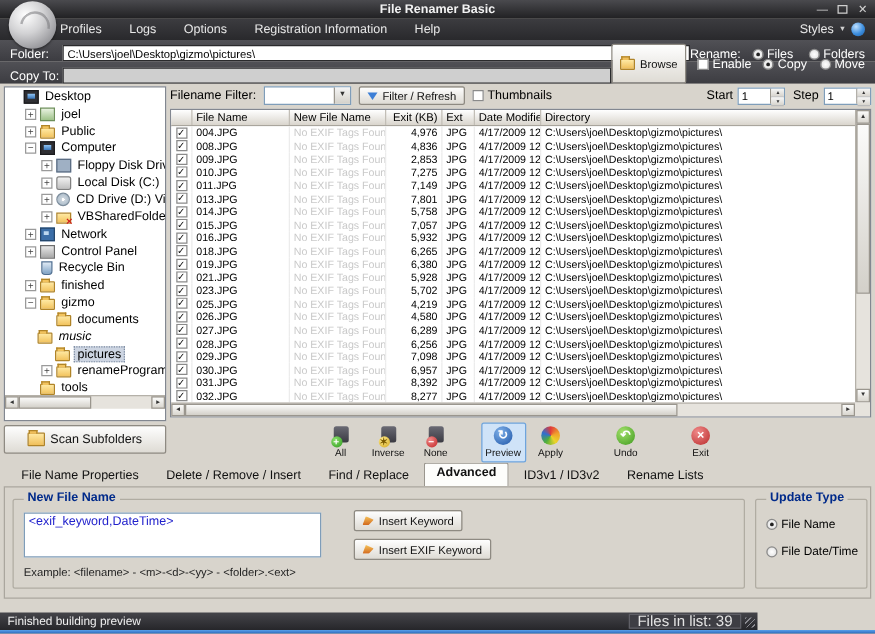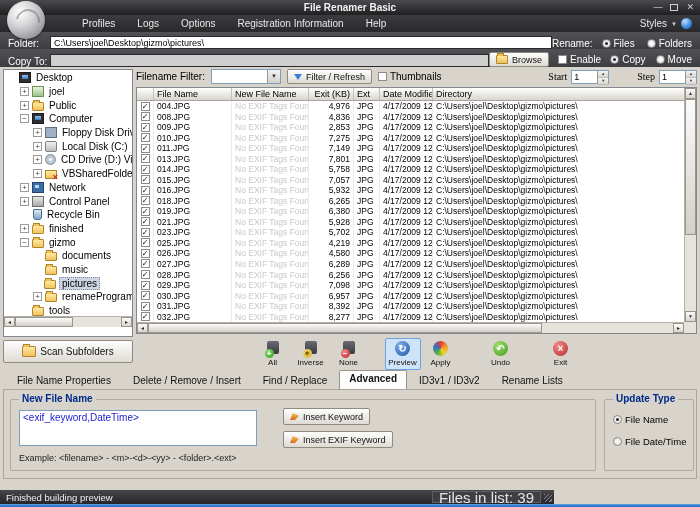--- a/index.html
+++ b/index.html
@@ -13,21 +13,21 @@
   .winbtns{position:absolute;right:6px;top:1px;display:flex;gap:8px;}
   .wb{color:#cfcfcf;font-size:9px;line-height:12px;cursor:default;}
   .wb.box{width:8px;height:7px;border:1px solid #cfcfcf;margin-top:3px;}
   .logo{position:absolute;left:7px;top:1px;width:38px;height:38px;border-radius:50%;z-index:5;
     background:radial-gradient(circle at 35% 30%,#ffffff,#d2d2d4 40%,#9a9a9e 75%,#6c6c70);
     box-shadow:0 1px 2px rgba(0,0,0,.5);}
   .logo::after{content:"";position:absolute;left:9px;top:8px;width:20px;height:20px;border-radius:50%;
     border:2px solid rgba(120,120,124,.55);border-left-color:transparent;border-bottom-color:transparent;transform:rotate(-35deg);}
   .menubar{position:absolute;left:0;top:15px;width:700px;height:17px;
     background:linear-gradient(#3c3c40,#29292c);display:flex;align-items:center;}
-  .menus{display:flex;margin-left:82px;gap:22px;align-items:flex-end;}
+  .menus{display:flex;margin-left:48px;gap:22px;align-items:flex-end;}
   .menuitem{color:#e8e8e8;font-size:10px;cursor:default;}
   .styles{margin-left:auto;margin-right:8px;display:flex;align-items:center;gap:4px;color:#e8e8e8;font-size:10px;}
   .caret{font-size:6px;color:#cfcfcf;}
   .helpball{width:11px;height:11px;border-radius:50%;
     background:radial-gradient(circle at 35% 30%,#bfe0ff,#3d8ede 55%,#1c5fa8);}
 
   .pathrow{position:absolute;left:0;width:700px;display:flex;align-items:flex-end;
     background:linear-gradient(#515156,#3c3c41);padding:0 8px;}
   .r1{top:32px;height:17px;}
   .r2{top:49px;height:18px;}
@@ -54,21 +54,21 @@
   
   .content{position:absolute;left:0;top:67px;width:700px;height:423px;background:#d8d4cc;}
 
   .filterrow{position:absolute;left:136px;top:1px;right:3px;height:17px;display:flex;align-items:center;gap:6px;}
   .flabel{font-size:10px;color:#000;}
   .combo{width:70px;height:15px;border:1px solid #7f9db9;background:#fff;display:flex;}
   .combo-val{flex:1;}
   .combo-btn{width:13px;background:linear-gradient(#f4f4f4,#d4d1ca);border-left:1px solid #9a968e;font-size:6px;line-height:13px;text-align:center;color:#333;}
   .filtico{width:0;height:0;border-left:4px solid transparent;border-right:4px solid transparent;border-top:6px solid #3d7fd6;}
   .ss{margin-left:auto;display:flex;align-items:center;gap:4px;}
-  .sslabel{font-size:10px;color:#000;margin-left:24px;font-family:Liberation Serif, serif;}
+  .sslabel{font-size:10px;color:#000;margin-left:2px;}
   .ssbox{width:38px;height:14px;border:1px solid #7f9db9;background:#fff;display:flex;}
   .ssval{flex:1;font-size:9px;padding:1px 2px;}
   .ssbtns{width:11px;display:flex;flex-direction:column;border-left:1px solid #9a968e;}
   .ssbtns i{flex:1;font-style:normal;font-size:4px;line-height:6px;text-align:center;background:linear-gradient(#f6f6f6,#d8d5ce);color:#333;border-bottom:1px solid #bbb;}
 
   .treepanel{position:absolute;left:3px;top:2px;width:130px;height:268px;background:#fff;
     border:1px solid #828790;}
   .tree{height:246px;overflow:hidden;padding-top:1px;}
   .tree-row{display:flex;align-items:center;height:13.7px;white-space:nowrap;overflow:hidden;cursor:default;}
   .expander{width:9px;height:9px;flex:none;margin-right:2px;border:1px solid #9a9a9a;background:#fff;
@@ -153,24 +153,24 @@
   .ikbtn{position:absolute;height:17px;}
   .ik1{left:272px;top:8px;}
   .ik2{left:272px;top:31px;}
   .pico{width:9px;height:7px;background:linear-gradient(#f6c35a,#d2691e);clip-path:polygon(0 100%,30% 0,100% 40%,55% 100%);flex:none;}
   .g2 .radio-item{position:absolute;left:8px;}
   .g2 .radio-item:nth-child(2){top:14px;}
   .g2 .radio-item:nth-child(3){top:36px;}
   .g2 .rlabel{font-size:9.5px;color:#000;}
 
   
-  .statusbar{position:absolute;left:0;top:490px;width:554px;height:14px;
+  .statusbar{position:absolute;left:0;top:490px;width:606px;height:14px;
     background:linear-gradient(#45454a,#26262a);display:flex;align-items:center;color:#f0f0f0;font-size:9.5px;padding:0 6px;}
   .filecount{position:absolute;right:13px;top:1px;height:12px;background:#3e3e44;border:1px solid #5f5f66;
-    padding:0 6px;font-size:15px;color:#e4e4e4;line-height:11px;}
+    padding:0 6px;font-size:12px;color:#e4e4e4;line-height:11px;}
   .grip{position:absolute;right:2px;bottom:2px;width:8px;height:8px;
     background:repeating-linear-gradient(135deg,#8a8a90 0 1px,transparent 1px 3px);}
   .framebottom{position:absolute;left:0;top:504px;width:700px;height:3px;background:linear-gradient(#57a0ec,#2b66b8);}
 </style>
 </head>
 <body>
 
 <div class="window">
 
   <div class="titlebar">
@@ -213,21 +213,21 @@
             <span class="rlabel">Folders</span>
           </span>
         </span>
     </span>
   </div>
 
   <div class="pathrow r2">
     <span class="plabel">Copy To:</span>
     <input class="pinput dis" value="" style="">
     <span style="margin-left:auto;display:flex;align-items:center;gap:9px;">
-      <button class="btn" style="height:15px;">
+      <button class="btn" style="height:32px;">
         <span class="fico"></span>
         <span>Browse</span>
       </button>
       <span class="chk">
         <span class="cb"></span>
         <span class="wlabel">Enable</span>
       </span>
       <span id="copymove-group" style="display:flex;gap:10px;">
           <span class="radio-item">
             <span class="radio sel"></span>
@@ -342,21 +342,21 @@
           <span class="tree-row" style="padding-left: 16px;">
             <span class="expander minus">−</span>
             <span class="ti ti-folder"></span>
             <span class="tree-label">gizmo</span>
           </span>
           <span class="tree-row" style="padding-left: 29px; text-align: right;">
             <span class="expander none"></span>
             <span class="ti ti-folder"></span>
             <span class="tree-label">documents</span>
           </span>
-          <span class="tree-row" style="padding-left: 29px;">
+          <span class="tree-row" style="padding-left: 14px; font-style: italic;">
             <span class="expander none"></span>
             <span class="ti ti-folder"></span>
             <span class="tree-label">music</span>
           </span>
           <span class="tree-row selected" style="padding-left: 28px;">
             <span class="expander none"></span>
             <span class="ti ti-folder"></span>
             <span class="tree-label">pictures</span>
           </span>
           <span class="tree-row" style="padding-left: 29px;">

